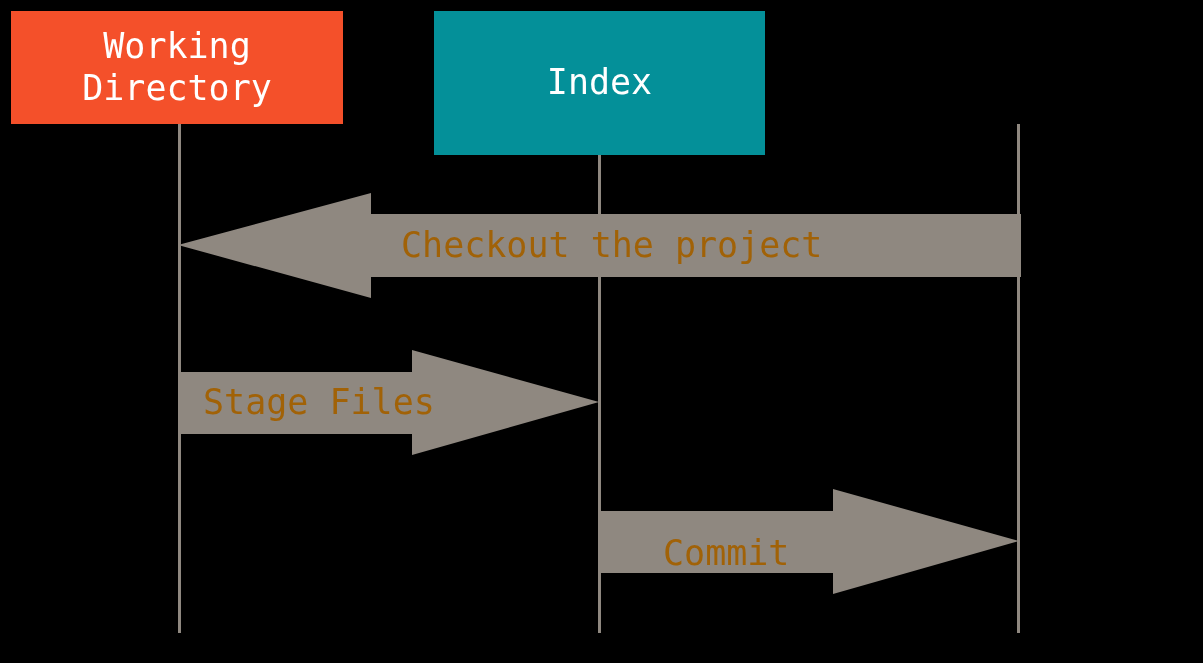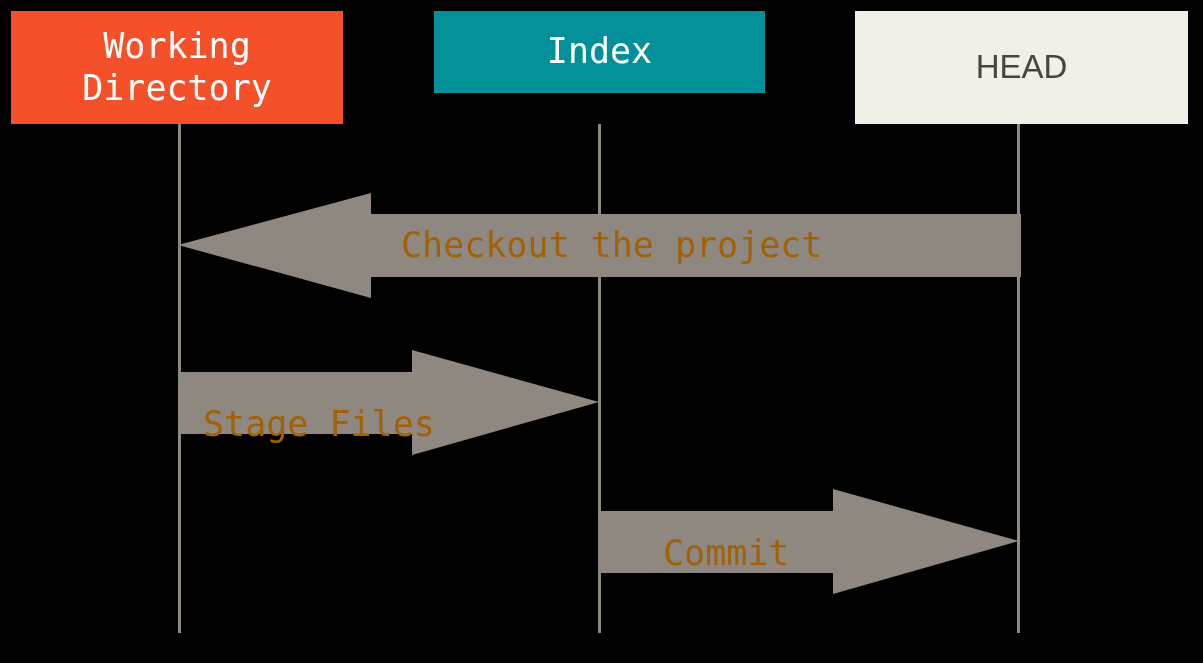--- a/index.html
+++ b/index.html
@@ -45,21 +45,21 @@
     font-family: "Liberation Sans", sans-serif;
     font-size: 33px;
     color: #4a443e;
   }
 
   #box-working {
     left: 11px;  top: 11px;  width: 332px; height: 113px;
     background: #f4502a;
   }
   #box-index {
-    left: 434px; top: 11px;  width: 331px; height: 82px;
+    left: 434px; top: 11px;  width: 331px; height: 144px;
     background: #049099;
   }
   #box-head {
     left: 855px; top: 11px;  width: 333px; height: 113px;
     background: #f0efe8;
   }
 
   
   .arrow-svg {
     position: absolute;
@@ -85,32 +85,29 @@
 
   <div class="col-box mono" id="box-working" style="background: rgb(244, 80, 42); color: rgb(255, 255, 255);">
     <span>Working
 Directory</span>
   </div>
 
   <div class="col-box mono" id="box-index" style="background: rgb(4, 144, 153); color: rgb(255, 255, 255);">
     <span>Index</span>
   </div>
 
-  <div class="col-box sans" id="box-head" style="background: rgb(240, 239, 232); color: rgb(74, 68, 62);">
-    <span>HEAD</span>
-  </div>
 
   <svg class="arrow-svg" width="843" height="110" style="left:178px; top:190px;" viewBox="0 0 843 110">
     <polygon fill="#8f8880" points="0,55 193,3 193,24 843,24 843,87 193,87 193,108"></polygon>
   </svg>
   <div class="arrow-label" style="left:401px; top:228px;">Checkout the project</div>
 
   <svg class="arrow-svg" width="421" height="110" style="left:178px; top:347px;" viewBox="0 0 421 110">
     <polygon fill="#8f8880" points="0,25 234,25 234,3 421,55 234,108 234,87 0,87"></polygon>
   </svg>
-  <div class="arrow-label" style="left:203px; top:407px;">Stage Files</div>
+  <div class="arrow-label" style="left:203px; top:385px;">Stage Files</div>
 
   <svg class="arrow-svg" width="421" height="110" style="left:598px; top:486px;" viewBox="0 0 421 110">
     <polygon fill="#8f8880" points="0,25 235,25 235,3 421,55 235,108 235,87 0,87"></polygon>
   </svg>
   <div class="arrow-label" style="left:663px; top:536px;">Commit</div>
 
 </div>
 
 </body></html>

